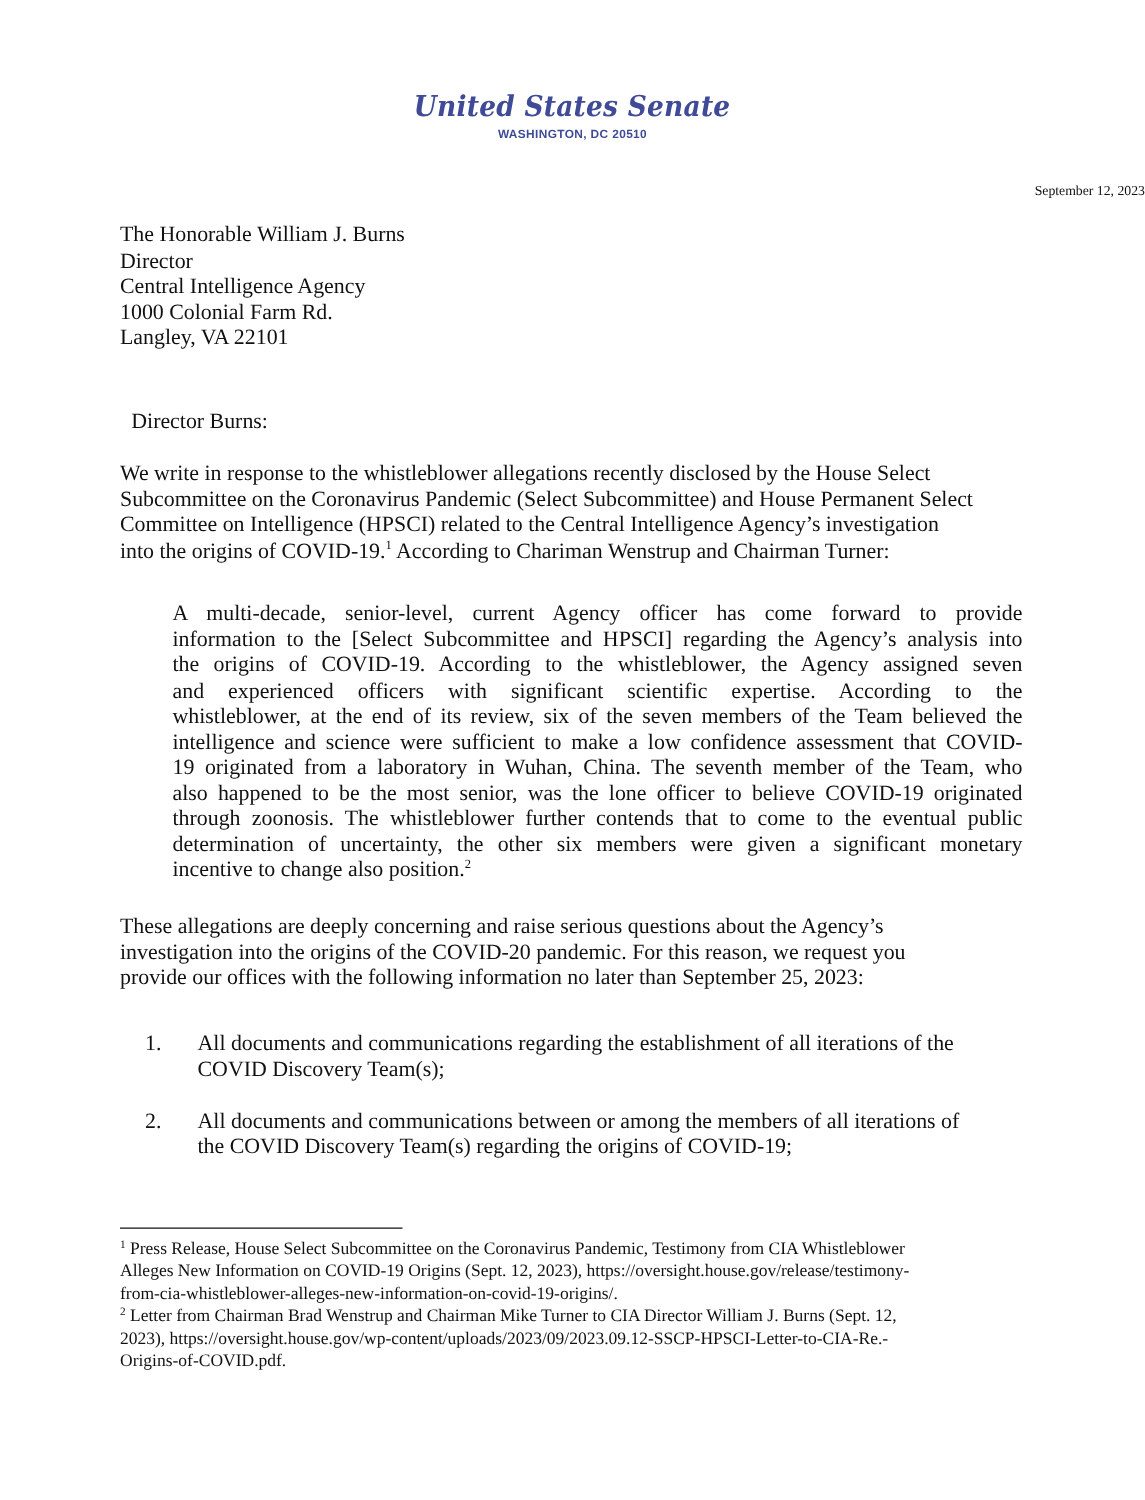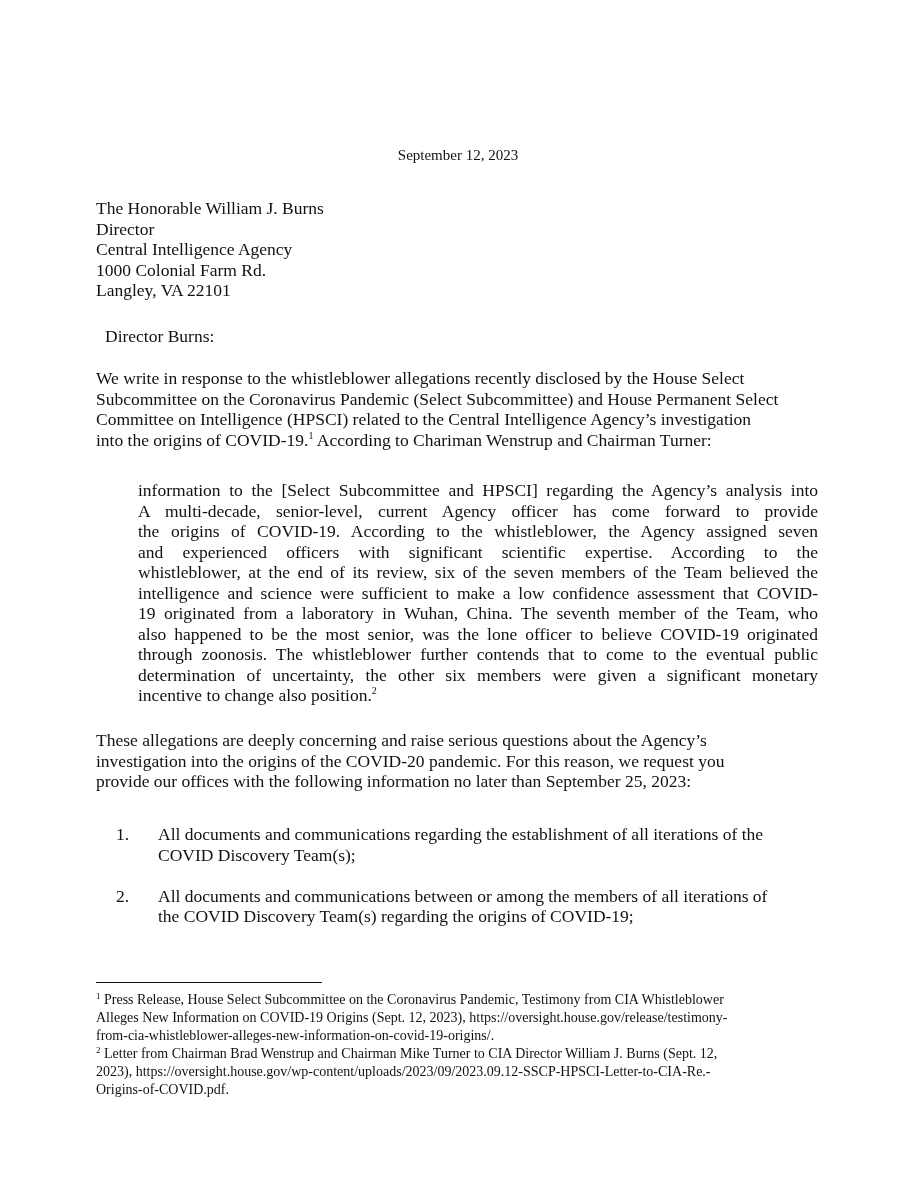--- a/index.html
+++ b/index.html
@@ -1,43 +1,47 @@
 <!DOCTYPE html>
 <html><head>
   <meta charset="utf-8">
   <style>
     html, body { margin: 0; padding: 0; background: #ffffff; }
     body { width: 916px; height: 1200px; position: relative; overflow: hidden; color: #111111; font-family: "Liberation Serif", "DejaVu Serif", serif; }
     .page { position: absolute; left: 0; top: 0; width: 916px; height: 1200px; }
     .letterhead { position: absolute; left: 0; top: 72px; width: 916px; text-align: center; }
     .lh-title { display: inline-block; font-family: "DejaVu Serif", "Liberation Serif", serif; font-weight: bold; font-size: 23px; color: #3f4b97; letter-spacing: 0.2px; transform: scaleX(0.92); font-style: italic; }
     .lh-sub { font-family: "Liberation Sans", "DejaVu Sans", sans-serif; font-size: 9.5px; font-weight: bold; color: #3f4b97; letter-spacing: 0.3px; margin-top: 3px; }
-    .date { position: absolute; left: 0; width: 916px; top: 147px; text-align: center; font-size: 15px; }
+    .date { position: absolute; left: 0; width: 916px; top: 147px; text-align: right; font-size: 11px; }
     .text { position: absolute; font-size: 17.5px; line-height: 20.5px; }
-    .addr { left: 96px; top: 198px; }
+    .addr { left: 96px; top: 177px; }
     .salutation { left: 105px; top: 326px; }
     .p1 { left: 96px; top: 368px; width: 740px; }
     .quote { left: 138px; top: 480px; width: 680px; text-align: justify; }
     .p2 { left: 96px; top: 709px; width: 740px; margin-top: 21px; }
     .list { left: 116px; top: 824px; width: 700px; }
     .list-item { display: flex; margin-bottom: 20.5px; }
     .list-num { width: 42px; flex: 0 0 42px; }
     .list-text { flex: 1; }
     .line { display: block; white-space: nowrap; }
     .just { text-align: justify; text-align-last: justify; white-space: normal; }
     sup { font-size: 10px; line-height: 0; vertical-align: 7px; }
     .fn-rule { position: absolute; left: 96px; top: 982px; width: 226px; height: 1px; background: #111; }
     .footnotes { position: absolute; left: 96px; top: 991px; width: 740px; font-size: 14px; line-height: 18px; }
     .footnotes sup { font-size: 9px; vertical-align: 5px; }
   </style>
 </head>
 <body>
 
 <div class="page">
 
+  <div class="letterhead">
+    <div class="lh-title">United States Senate</div>
+    <div class="lh-sub">WASHINGTON, DC 20510</div>
+  </div>
 
   <div class="date">September 12, 2023</div>
 
   <div class="text addr">
     <span class="line">The Honorable William J. Burns</span>
     <span class="line">Director</span>
     <span class="line">Central Intelligence Agency</span>
     <span class="line">1000 Colonial Farm Rd.</span>
     <span class="line">Langley, VA 22101</span>
   </div>
@@ -45,22 +49,22 @@
   <div class="text salutation">Director Burns:</div>
 
   <div class="text p1">
     <span class="line">We write in response to the whistleblower allegations recently disclosed by the House Select</span>
     <span class="line">Subcommittee on the Coronavirus Pandemic (Select Subcommittee) and House Permanent Select</span>
     <span class="line">Committee on Intelligence (HPSCI) related to the Central Intelligence Agency’s investigation</span>
     <span class="line"><span>into the origins of COVID-19.</span><sup>1</sup><span> According to Chariman Wenstrup and Chairman Turner:</span></span>
   </div>
 
   <div class="text quote">
+    <span class="line just">A multi-decade, senior-level, current Agency officer has come forward to provide</span>
     <span class="line just">information to the [Select Subcommittee and HPSCI] regarding the Agency’s analysis into</span>
-    <span class="line just">A multi-decade, senior-level, current Agency officer has come forward to provide</span>
     <span class="line just">the origins of COVID-19. According to the whistleblower, the Agency assigned seven</span>
     <span class="line just">and experienced officers with significant scientific expertise. According to the</span>
     <span class="line just">whistleblower, at the end of its review, six of the seven members of the Team believed the</span>
     <span class="line just">intelligence and science were sufficient to make a low confidence assessment that COVID-</span>
     <span class="line just">19 originated from a laboratory in Wuhan, China. The seventh member of the Team, who</span>
     <span class="line just">also happened to be the most senior, was the lone officer to believe COVID-19 originated</span>
     <span class="line just">through zoonosis. The whistleblower further contends that to come to the eventual public</span>
     <span class="line just">determination of uncertainty, the other six members were given a significant monetary</span>
     <span class="line"><span>incentive to change also position.</span><sup>2</sup></span>
   </div>

